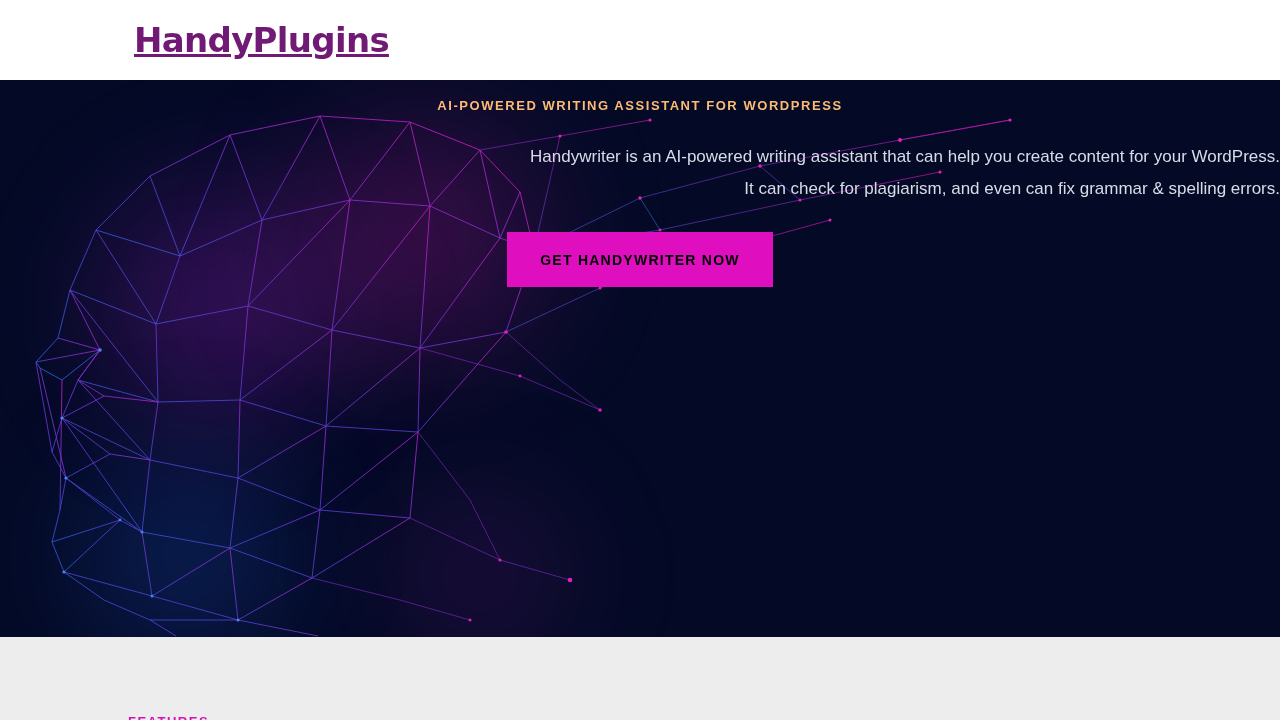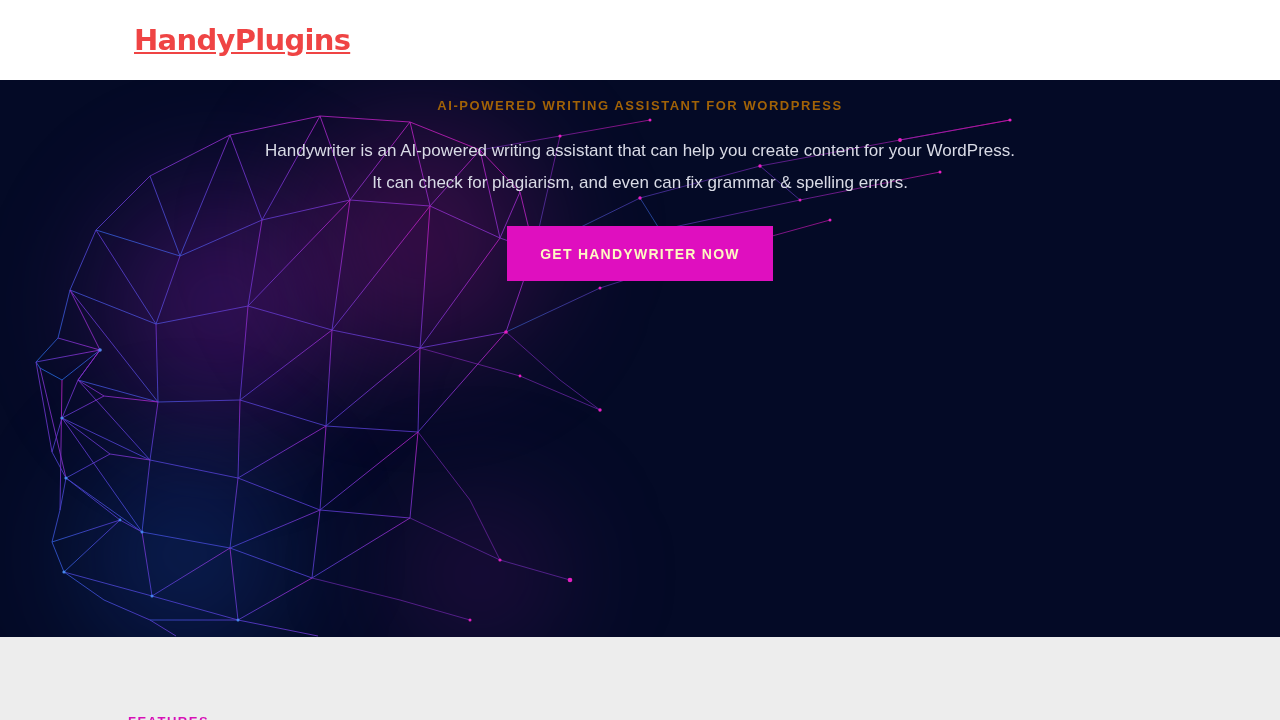--- a/index.html
+++ b/index.html
@@ -13,23 +13,23 @@
 
   
   .site-header{
     height:80px; background:#ffffff;
     display:flex; align-items:center;
     padding:0 128px 0 134px;
     position:relative; z-index:20;
   }
   .brand{
     font-family:"DejaVu Sans", sans-serif;
-    font-size:29px; font-weight:bold;
+    font-size:34px; font-weight:bold;
     letter-spacing:-0.7px;
-    color:#ef4444; white-space:nowrap;
+    color:#701a75; white-space:nowrap;
     line-height:1;
   }
   .nav{
     margin-left:auto; display:flex; align-items:center;
     gap:0px;
   }
   .nav a{
     color:#666666; text-decoration:none;
     font-size:15px; font-weight:400;
     padding:0 12px; white-space:nowrap;
@@ -62,44 +62,45 @@
            background:radial-gradient(circle,rgba(30,90,215,.30),rgba(30,90,215,0) 70%); }
   .glow-d{ left:330px; top:380px; width:300px; height:230px;
            background:radial-gradient(circle,rgba(140,25,150,.22),rgba(140,25,150,0) 70%); }
 
   .hero-inner{
     position:relative; z-index:5;
     width:1280px; text-align:center;
     padding-top:18px;
   }
   .eyebrow{
-    color:#a16207;
+    color:#fdba74;
     font-size:13px; font-weight:bold;
     letter-spacing:1.55px;
     text-transform:uppercase;
   }
   .hero-title{
     margin-top:17px;
     color:#ffffff;
     font-family:"Liberation Sans Narrow","DejaVu Sans Condensed","Liberation Sans",sans-serif;
     font-size:78px; font-weight:bold;
     line-height:88px; letter-spacing:-0.5px;
     transform:scaleX(0.80);
     transform-origin:center top;
   }
   .hero-sub{
-    margin-top:22px;
+    margin-top:28px;
     color:#d9dbe6;
     font-size:17px; line-height:32px;
     font-weight:400;
+    text-align:right;
   }
   .cta-wrap{ margin-top:27px; }
   .cta{
     display:inline-block;
-    background:#df0fbf; color:#fef9c3;
+    background:#df0fbf; color:#000000;
     font-size:14px; font-weight:bold;
     letter-spacing:1.25px; text-transform:uppercase;
     text-decoration:none;
     padding:20px 33px 19px;
     border:none; cursor:pointer;
     font-family:"Liberation Sans", sans-serif;
   }
 
   
   .features{

